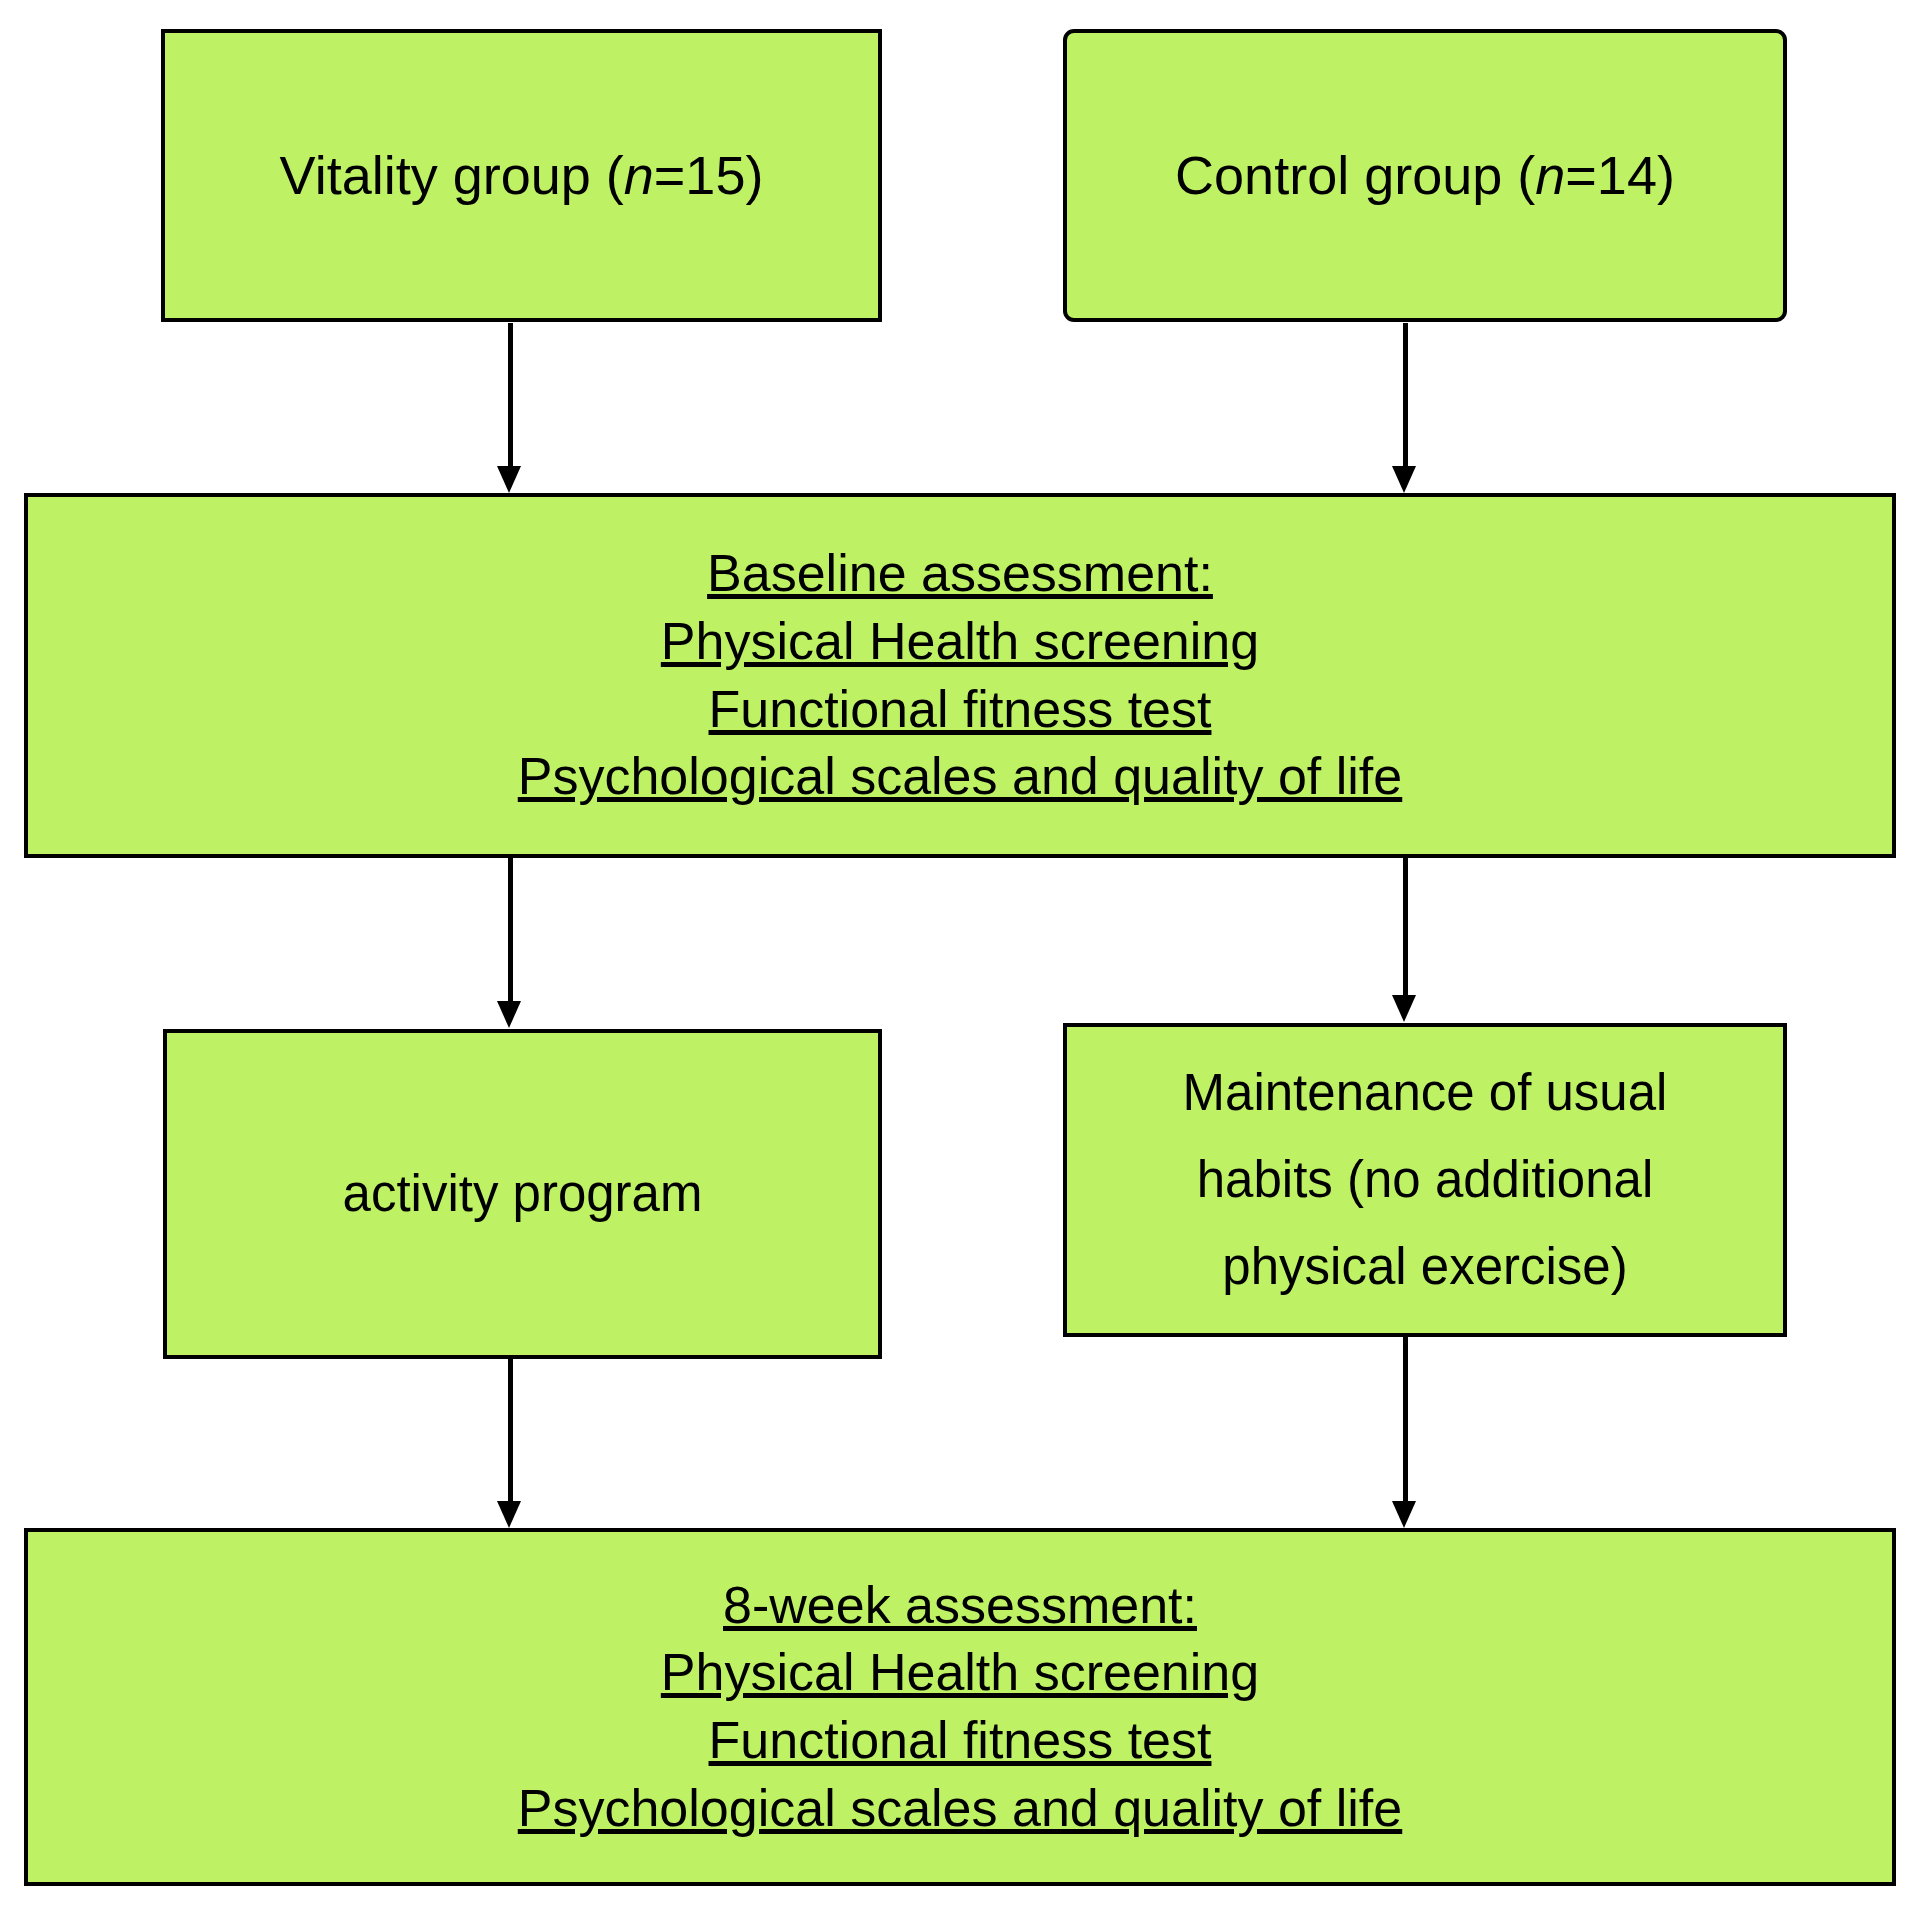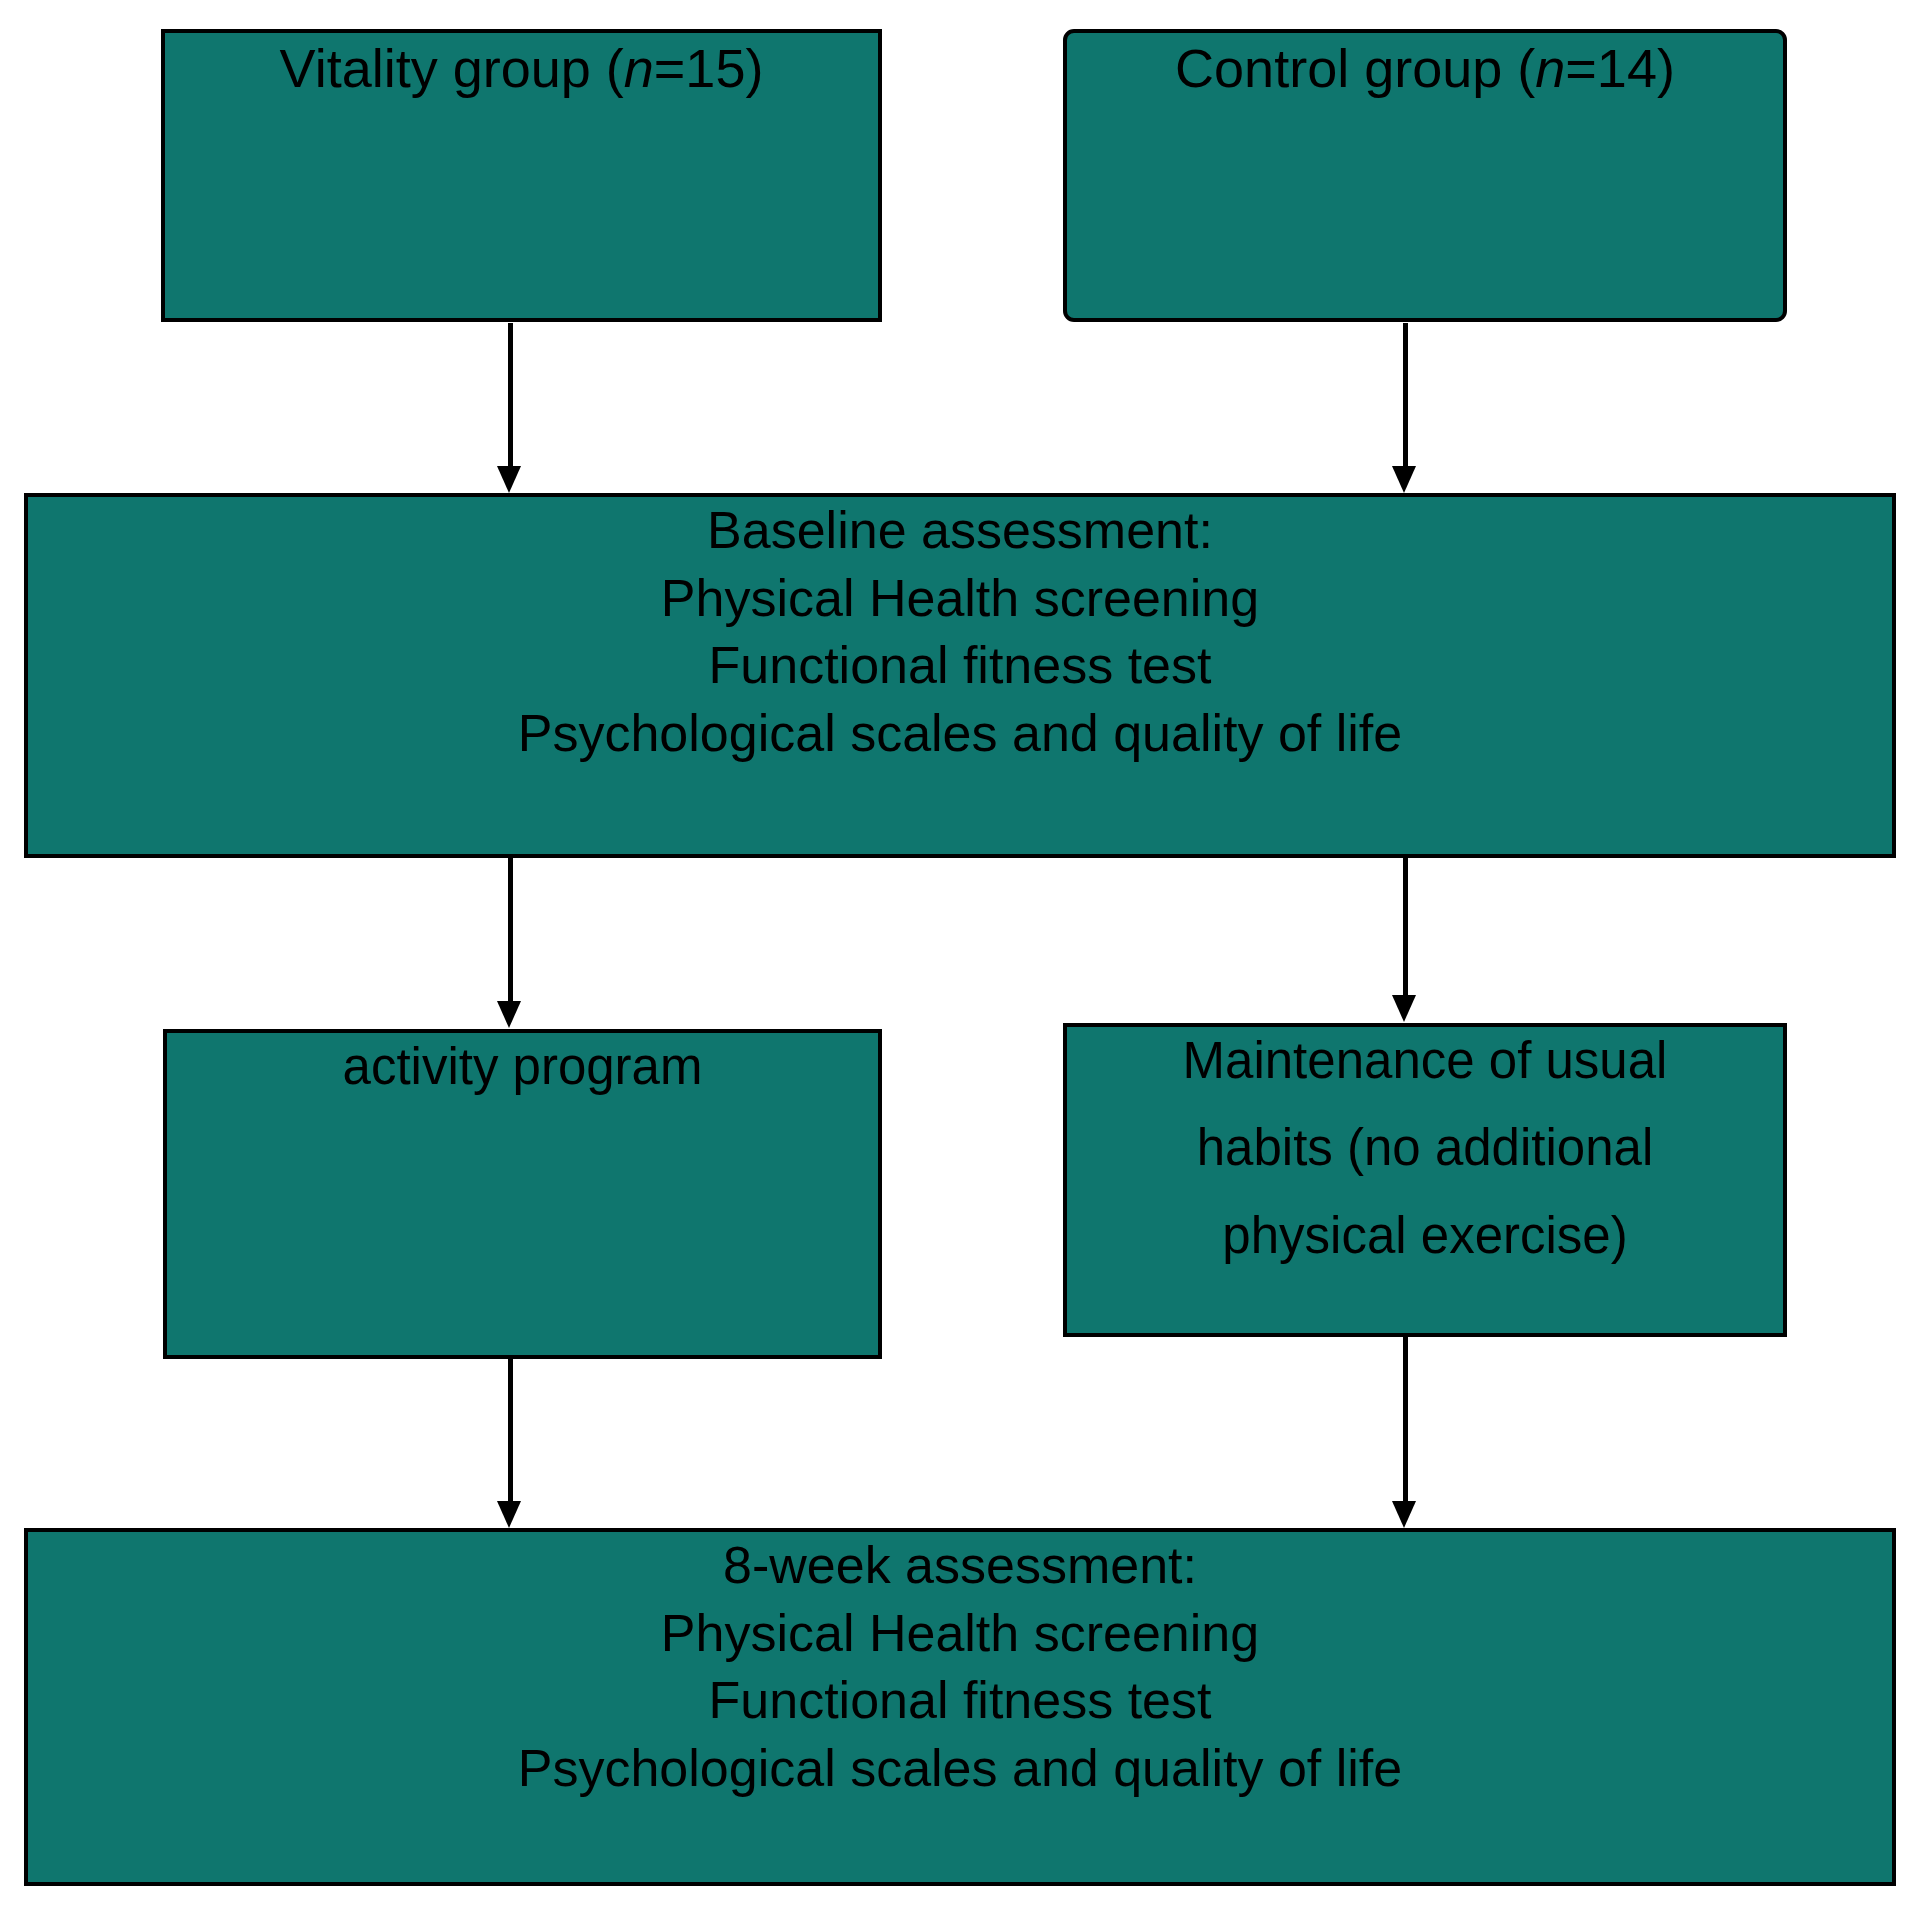--- a/index.html
+++ b/index.html
@@ -12,25 +12,25 @@
     width: 1918px;
     height: 1930px;
     background: #ffffff;
     overflow: hidden;
     font-family: "Liberation Sans", sans-serif;
   }
   .node {
     position: absolute;
     box-sizing: border-box;
     border: 4.5px solid #000000;
-    background: #0f766e;
+    background: #bef264;
     display: flex;
     flex-direction: column;
     align-items: center;
-    justify-content: flex-start;
+    justify-content: center;
     color: #000000;
   }
   .node .line {
     display: block;
     width: 100%;
     text-align: center;
     white-space: nowrap;
     line-height: 1.30;
   }
   
@@ -50,21 +50,21 @@
     left: 1063px; top: 1023px; width: 724px;  height: 314px; gap: 19px;
   }
   #node-followup {
     left: 24px;   top: 1528px; width: 1872px; height: 358px;
   }
 
   #node-vitality .line,
   #node-control  .line { font-size: 54px; }
 
   #node-baseline .line,
-  #node-followup .line { font-size: 52px; }
+  #node-followup .line { font-size: 52px; text-decoration: underline; }
 
   #node-exposure .line,
   #node-maintenance .line { font-size: 51px; line-height: 1.34; }
 
   .node em { font-style: italic; }
 
   
   .connector {
     position: absolute;
   }

